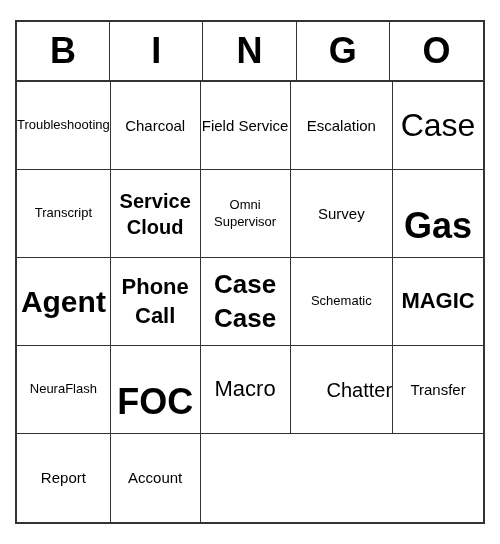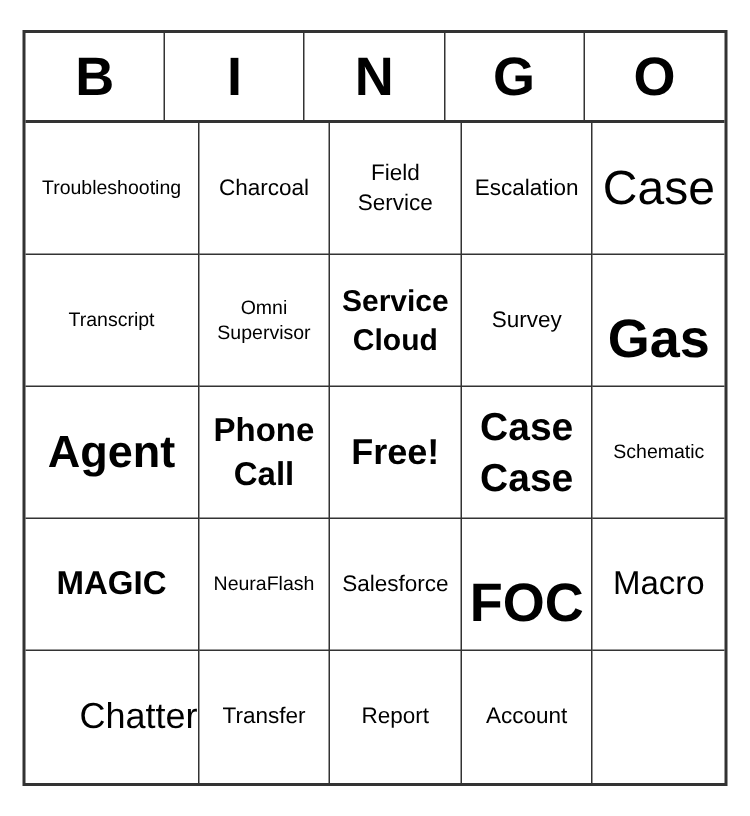--- a/index.html
+++ b/index.html
@@ -107,63 +107,57 @@
       <div class="bingo-cell">
         <span class="cell-text" style="font-size: 15px;">Escalation</span>
       </div>
       <div class="bingo-cell">
         <span class="cell-text large" style="font-size: 32px;">Case</span>
       </div>
       <div class="bingo-cell">
         <span class="cell-text">Transcript</span>
       </div>
       <div class="bingo-cell">
-        <span class="cell-text">Omni Supervisor</span>
+        <span class="cell-text" style="font-size: 20px; font-weight: bold;">Service Cloud</span>
       </div>
       <div class="bingo-cell">
-        <span class="cell-text" style="font-size: 20px; font-weight: bold;">Service Cloud</span>
+        <span class="cell-text">Omni Supervisor</span>
       </div>
       <div class="bingo-cell">
         <span class="cell-text" style="font-size: 15px;">Survey</span>
       </div>
       <div class="bingo-cell">
         <span class="cell-text xlarge">Gas</span>
       </div>
       <div class="bingo-cell">
         <span class="cell-text" style="font-size: 30px; font-weight: bold;">Agent</span>
       </div>
       <div class="bingo-cell">
         <span class="cell-text" style="font-size: 22px; font-weight: bold;">Phone Call</span>
       </div>
       <div class="bingo-cell">
-        <span class="cell-text" style="font-size: 24px; font-weight: bold;">Free!</span>
-      </div>
-      <div class="bingo-cell">
         <span class="cell-text" style="font-size: 26px; font-weight: bold;">Case Case</span>
       </div>
       <div class="bingo-cell">
         <span class="cell-text">Schematic</span>
       </div>
       <div class="bingo-cell">
         <span class="cell-text" style="font-size: 22px; font-weight: bold;">MAGIC</span>
       </div>
       <div class="bingo-cell">
         <span class="cell-text">NeuraFlash</span>
       </div>
       <div class="bingo-cell">
-        <span class="cell-text" style="font-size: 15px;">Salesforce</span>
-      </div>
-      <div class="bingo-cell">
         <span class="cell-text xlarge">FOC</span>
       </div>
       <div class="bingo-cell">
         <span class="cell-text" style="font-size: 22px;">Macro</span>
       </div>
       <div class="bingo-cell">
-        <span class="cell-text" style="font-size: 24px; margin-left: 36px;">Chatter</span>
+        <span class="cell-text" style="font-size: 20px; margin-left: 36px;">Chatter</span>
       </div>
       <div class="bingo-cell">
         <span class="cell-text" style="font-size: 15px;">Transfer</span>
       </div>
       <div class="bingo-cell">
         <span class="cell-text" style="font-size: 15px;">Report</span>
       </div>
       <div class="bingo-cell">
         <span class="cell-text" style="font-size: 15px;">Account</span>
       </div>

